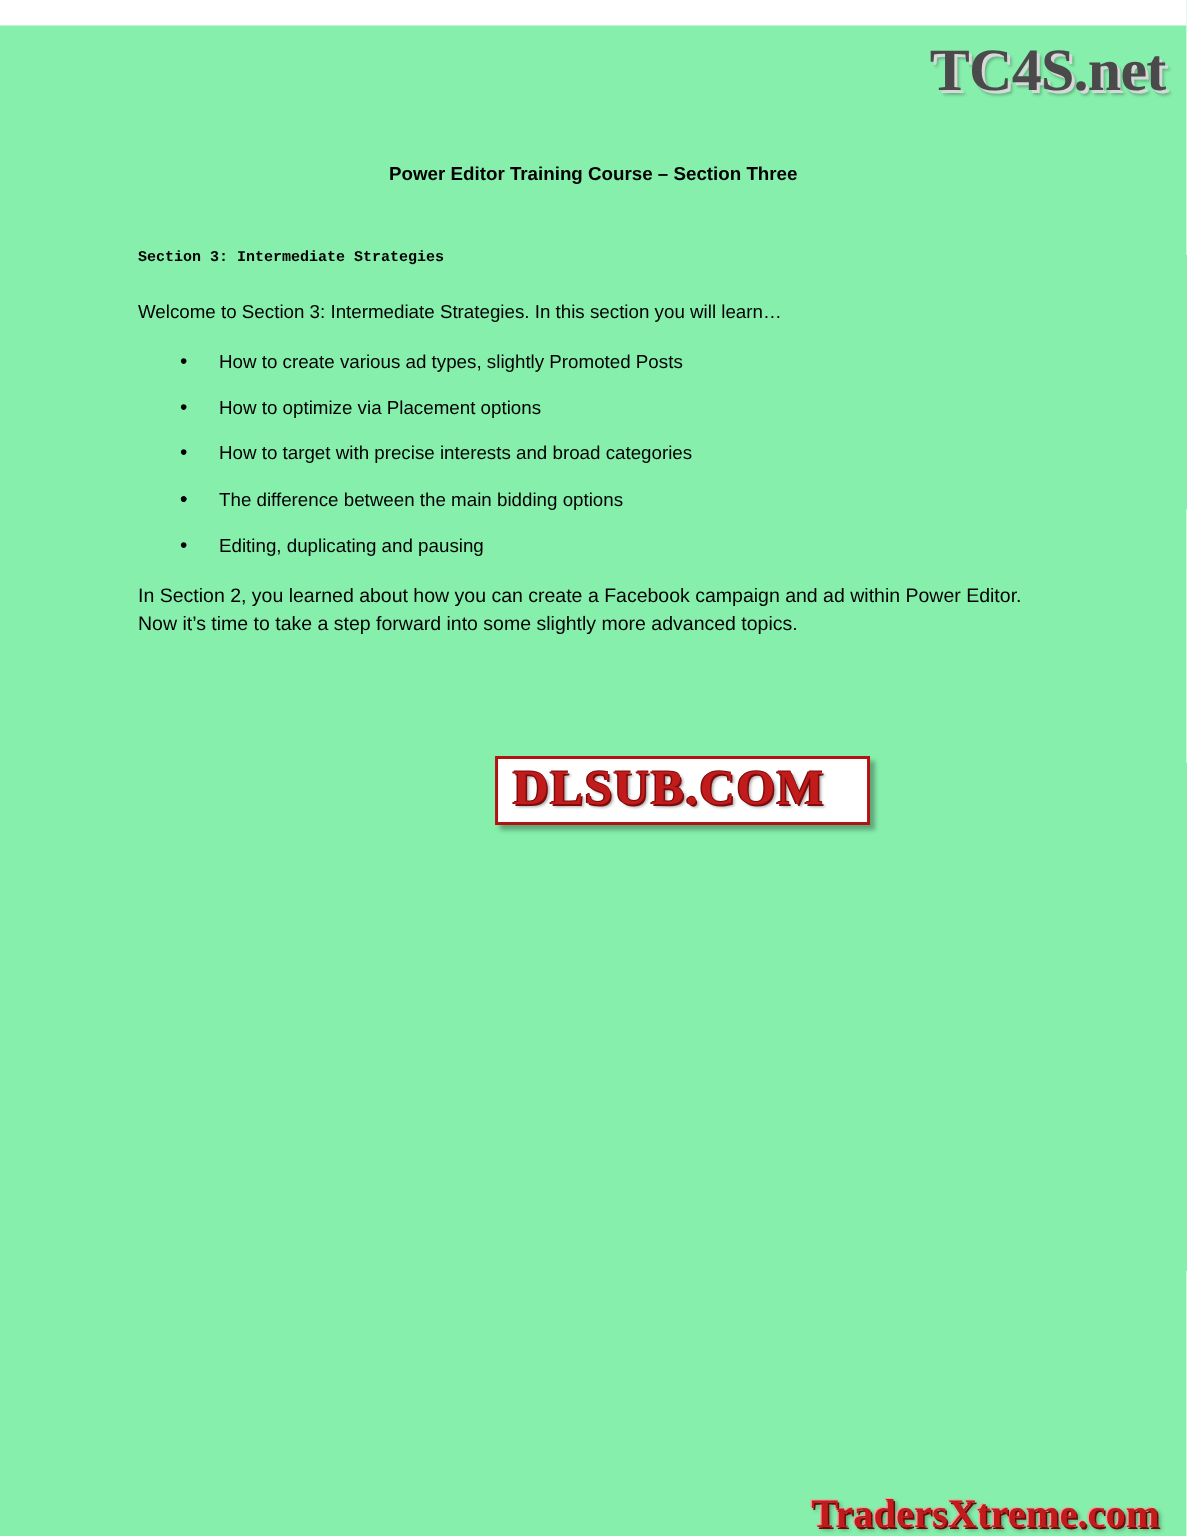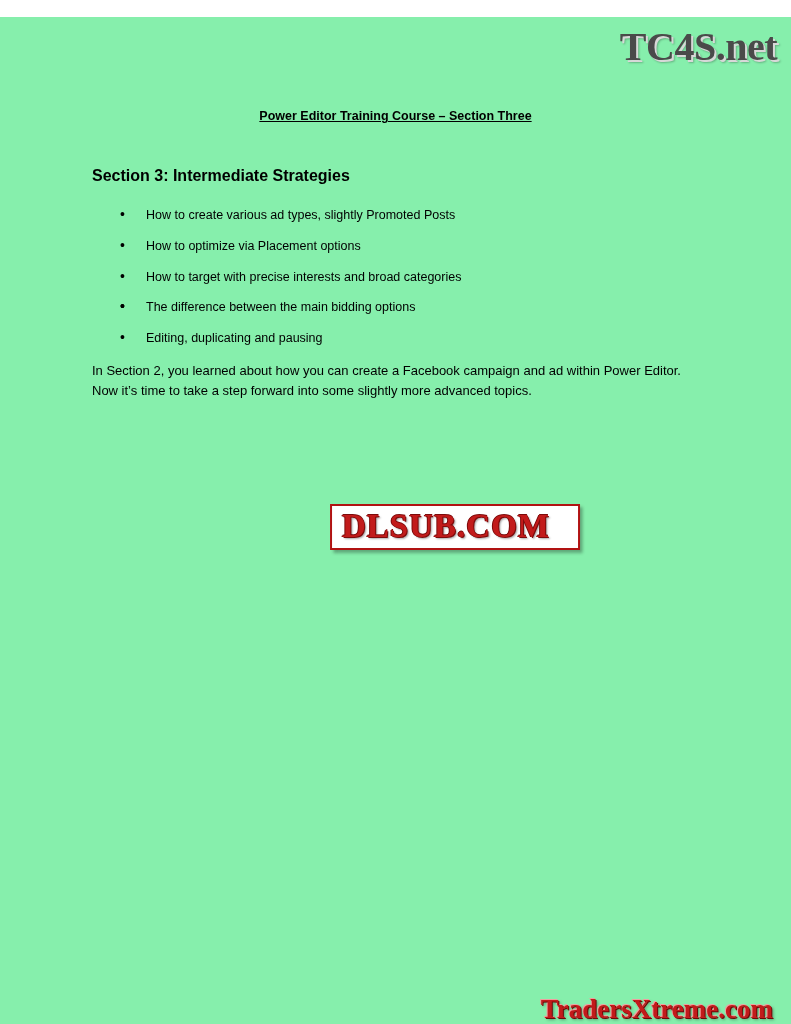--- a/index.html
+++ b/index.html
@@ -42,34 +42,34 @@
 
   .doc-title {
     position: absolute;
     top: 92px;
     left: 0;
     width: 791px;
     text-align: center;
     font-size: 12.5px;
     font-weight: bold;
     color: #000;
-    text-decoration: underline;
   }
 
   .content {
     position: absolute;
     top: 150px;
     left: 92px;
     width: 610px;
   }
 
   .section-heading {
-    font-size: 16px;
+    font-size: 10px;
     font-weight: bold;
     margin: 0 0 22px 0;
+    font-family: Liberation Mono, monospace;
   }
 
   .intro-line {
     font-size: 12.5px;
     margin: 0 0 16px 0;
     line-height: 1.35;
   }
 
   ul.bullets {
     list-style: none;
@@ -147,20 +147,21 @@
 <div class="page">
 
   <div class="brand-top">TC4S.net</div>
 
   <div class="doc-title">Power Editor Training Course – Section Three</div>
 
   <div class="content">
 
     <div class="section-heading">Section 3: Intermediate Strategies</div>
 
+    <p class="intro-line">Welcome to Section 3: Intermediate Strategies. In this section you will learn…</p>
 
     <ul class="bullets">
       <li>
         <span class="bullet-dot">•</span>
         <span>How to create various ad types, slightly Promoted Posts</span>
       </li>
       <li>
         <span class="bullet-dot">•</span>
         <span>How to optimize via Placement options</span>
       </li>

